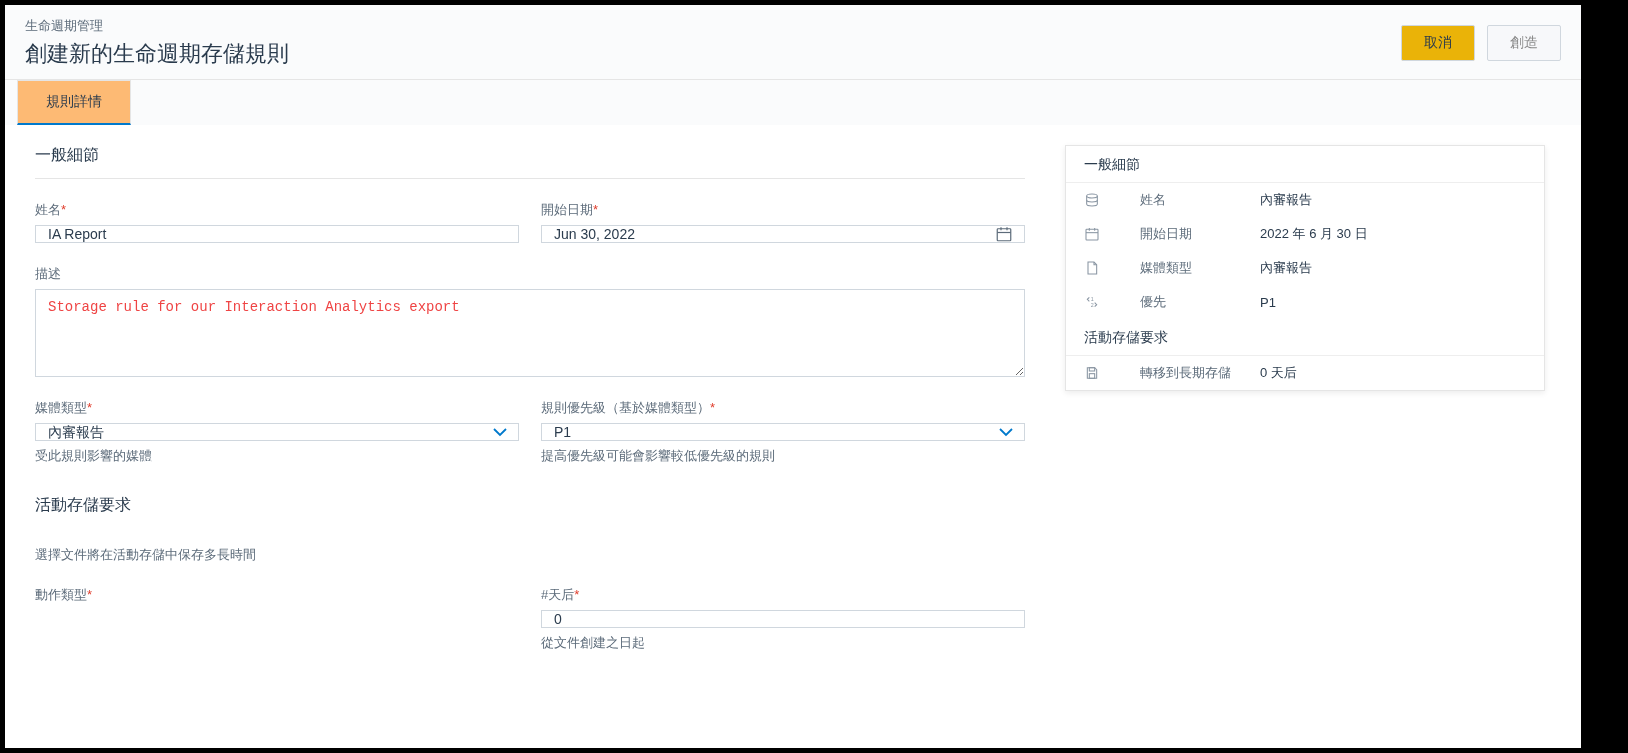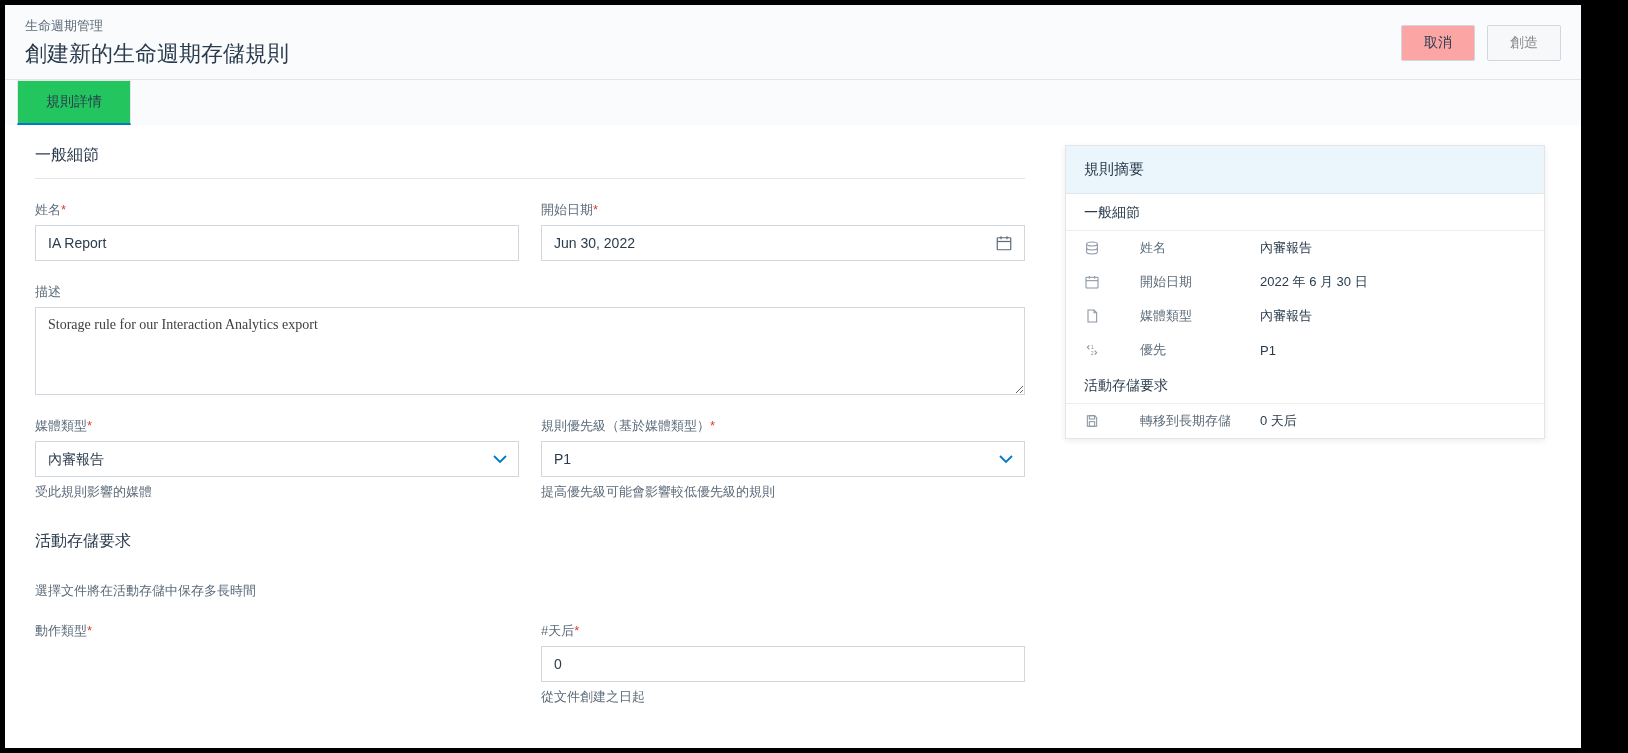--- a/index.html
+++ b/index.html
@@ -46,40 +46,40 @@
     }
     .header-actions {
       display: flex;
       gap: 12px;
       margin-top: 8px;
     }
     .btn {
       padding: 8px 22px;
       font-size: 14px;
       border: 1px solid #d0d7de;
-      background: #fca5a5;
+      background: #eab308;
       cursor: pointer;
       border-radius: 2px;
       color: #2a3b4d;
     }
     .btn-primary {
       color: #888;
       background: #f7f8fa;
     }
     .tabs {
       display: flex;
       padding: 0 12px;
       background: #fafbfc;
       border-bottom: 1px solid transparent;
     }
     .tab {
       padding: 12px 28px;
       font-size: 14px;
       color: #2a3b4d;
-      background: #22c55e;
+      background: #fdba74;
       border: 1px solid #e5e5e5;
       border-bottom: 2px solid #0079cc;
       margin-bottom: -1px;
       cursor: pointer;
     }
     .content-area {
       flex: 1;
       display: flex;
       background: #fff;
       overflow: auto;
@@ -109,37 +109,37 @@
     .field-label {
       font-size: 13px;
       color: #5c6b7a;
       margin-bottom: 6px;
     }
     .required-star {
       color: #e03e2d;
     }
     .text-input, .select-input, .date-input {
       border: 1px solid #d0d7de;
-      padding: 9px 12px;
+      padding: 0 12px;
       font-size: 14px;
       color: #2a3b4d;
       background: #fff;
       width: 100%;
       font-family: inherit;
     }
     .textarea-input {
       border: 1px solid #d0d7de;
       padding: 9px 12px;
       font-size: 14px;
-      color: #404040;
+      color: #ef4444;
       background: #fff;
       width: 100%;
       height: 88px;
       resize: both;
-      font-family: Liberation Serif, serif;
+      font-family: Liberation Mono, monospace;
     }
     .select-wrapper {
       position: relative;
     }
     .select-input {
       appearance: none;
       padding-right: 36px;
     }
     .chevron-down {
       position: absolute;
@@ -340,21 +340,20 @@
           </div>
           <input type="text" class="text-input" value="0" style="">
           <div class="hint-text">從文件創建之日起</div>
         </div>
       </div>
 
     </div>
 
     <div class="summary-panel">
       <div class="summary-card">
-        <div class="summary-header">規則摘要</div>
         <div class="summary-section-label">一般細節</div>
 
         <div class="summary-item">
           <span class="summary-icon">
             <svg viewBox="0 0 24 24" fill="none" stroke="#8a96a3" stroke-width="1.6">
                 <ellipse cx="12" cy="6" rx="8" ry="3"></ellipse>
                 <path d="M4 6 v6 a8 3 0 0 0 16 0 V6"></path>
                 <path d="M4 12 v6 a8 3 0 0 0 16 0 v-6"></path>
               </svg>
           </span>

